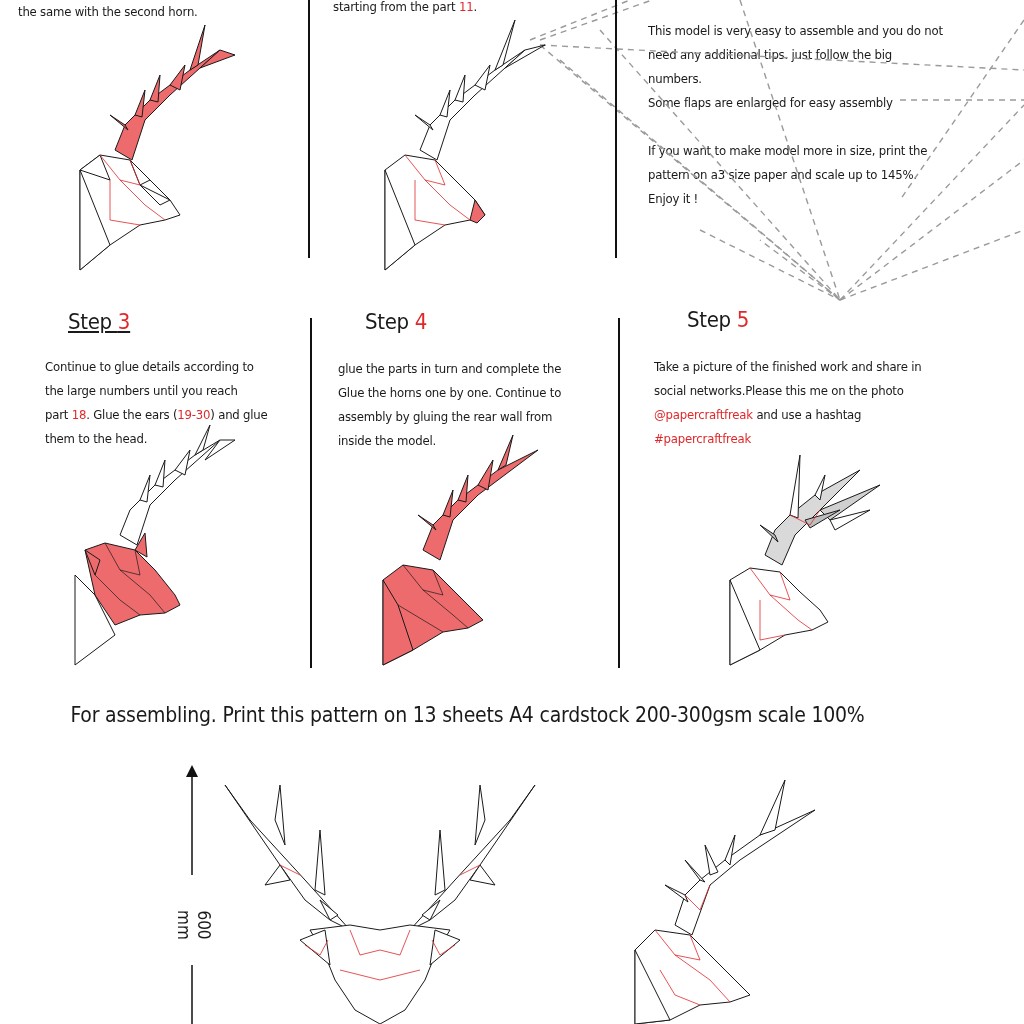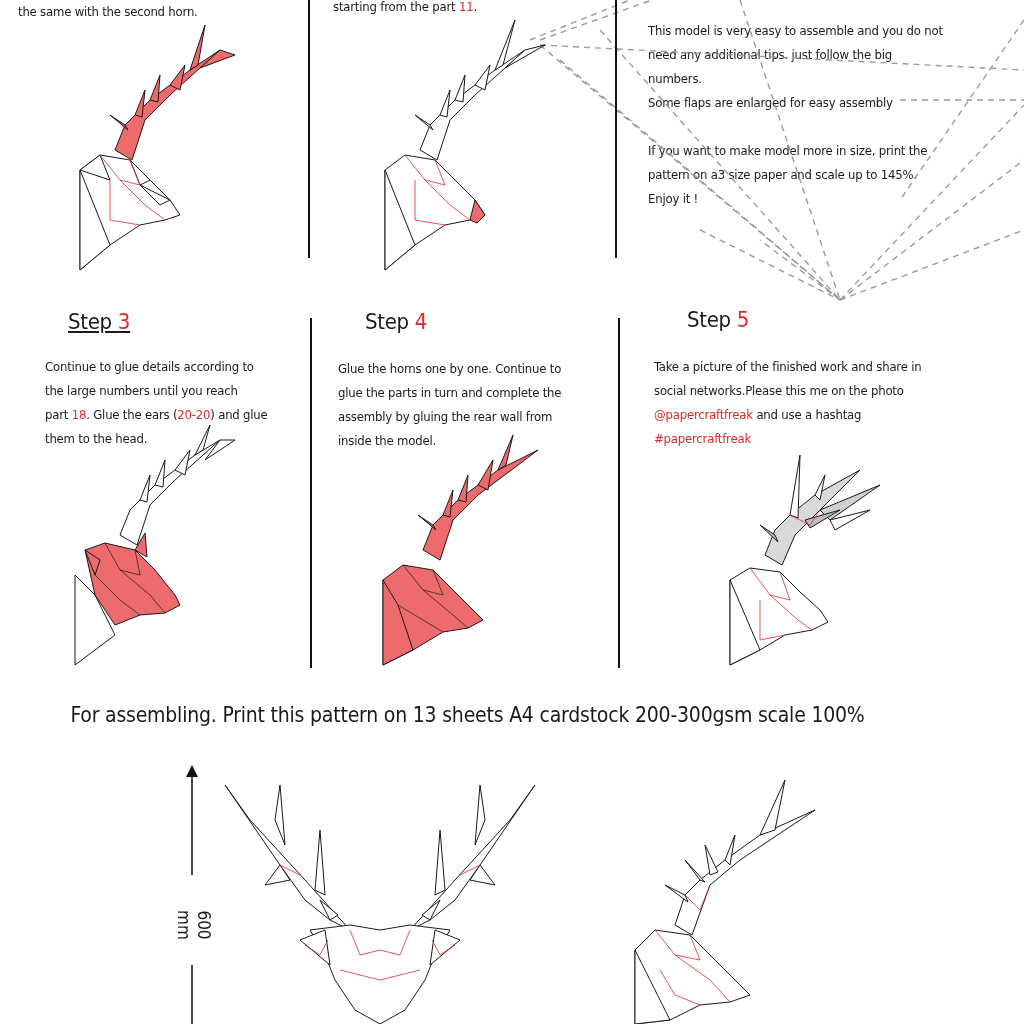--- a/index.html
+++ b/index.html
@@ -103,21 +103,21 @@
     <polyline points="40,165 40,205 70,210"></polyline>
   </g>
 </svg>
 
 <div class="step-title" style="left:68px;top:309px;text-decoration:underline;">
   <span>Step </span><span class="red">3</span>
 </div>
 <div class="txt" style="left:45px;top:355px;">
   <div>Continue to glue details according to</div>
   <div>the large numbers until you reach</div>
-  <div><span>part </span><span class="red">18</span><span>. Glue the ears (</span><span class="red">20-20</span><span>) and glue</span></div>
+  <div><span>part </span><span class="red">18</span><span>. Glue the ears (</span><span class="red">19-30</span><span>) and glue</span></div>
   <div>them to the head.</div>
 </div>
 
 <svg style="left:75px;top:425px;" width="180" height="245" viewBox="0 0 180 245">
   <g stroke="#1a1a1a" stroke-width="1" stroke-linejoin="round" fill="#fff">
     <polygon points="0,150 0,240 40,210 20,170"></polygon>
     <polygon points="45,110 55,85 65,75 80,60 100,45 120,30 145,15 100,55 75,80 62,120"></polygon>
     <polygon points="100,45 115,25 110,50"></polygon>
     <polygon points="80,60 90,35 88,62"></polygon>
     <polygon points="65,75 75,50 72,77"></polygon>
@@ -133,22 +133,22 @@
     <polyline points="30,118 45,145 65,150 60,125"></polyline>
     <polyline points="45,145 75,170 90,188"></polyline>
     <polyline points="20,150 45,175 65,190"></polyline>
   </g>
 </svg>
 
 <div class="step-title" style="left:365px;top:309px;">
   <span>Step </span><span class="red">4</span>
 </div>
 <div class="txt" style="left:338px;top:357px;">
+  <div>glue the parts in turn and complete the</div>
   <div>Glue the horns one by one. Continue to</div>
-  <div>glue the parts in turn and complete the</div>
   <div>assembly by gluing the rear wall from</div>
   <div>inside the model.</div>
 </div>
 
 <svg style="left:378px;top:440px;" width="180" height="230" viewBox="0 0 180 230">
   <g stroke="#1a1a1a" stroke-width="1" stroke-linejoin="round" fill="#ee6b6d">
     <polygon points="5,140 25,125 55,130 75,150 95,170 105,180 90,188 65,192 35,210 5,225"></polygon>
     <polygon points="5,140 5,225 35,210 20,165"></polygon>
     <polygon points="45,110 55,85 65,75 80,60 100,45 120,30 160,10 100,55 75,80 62,120"></polygon>
     <polygon points="100,45 115,20 110,50"></polygon>

